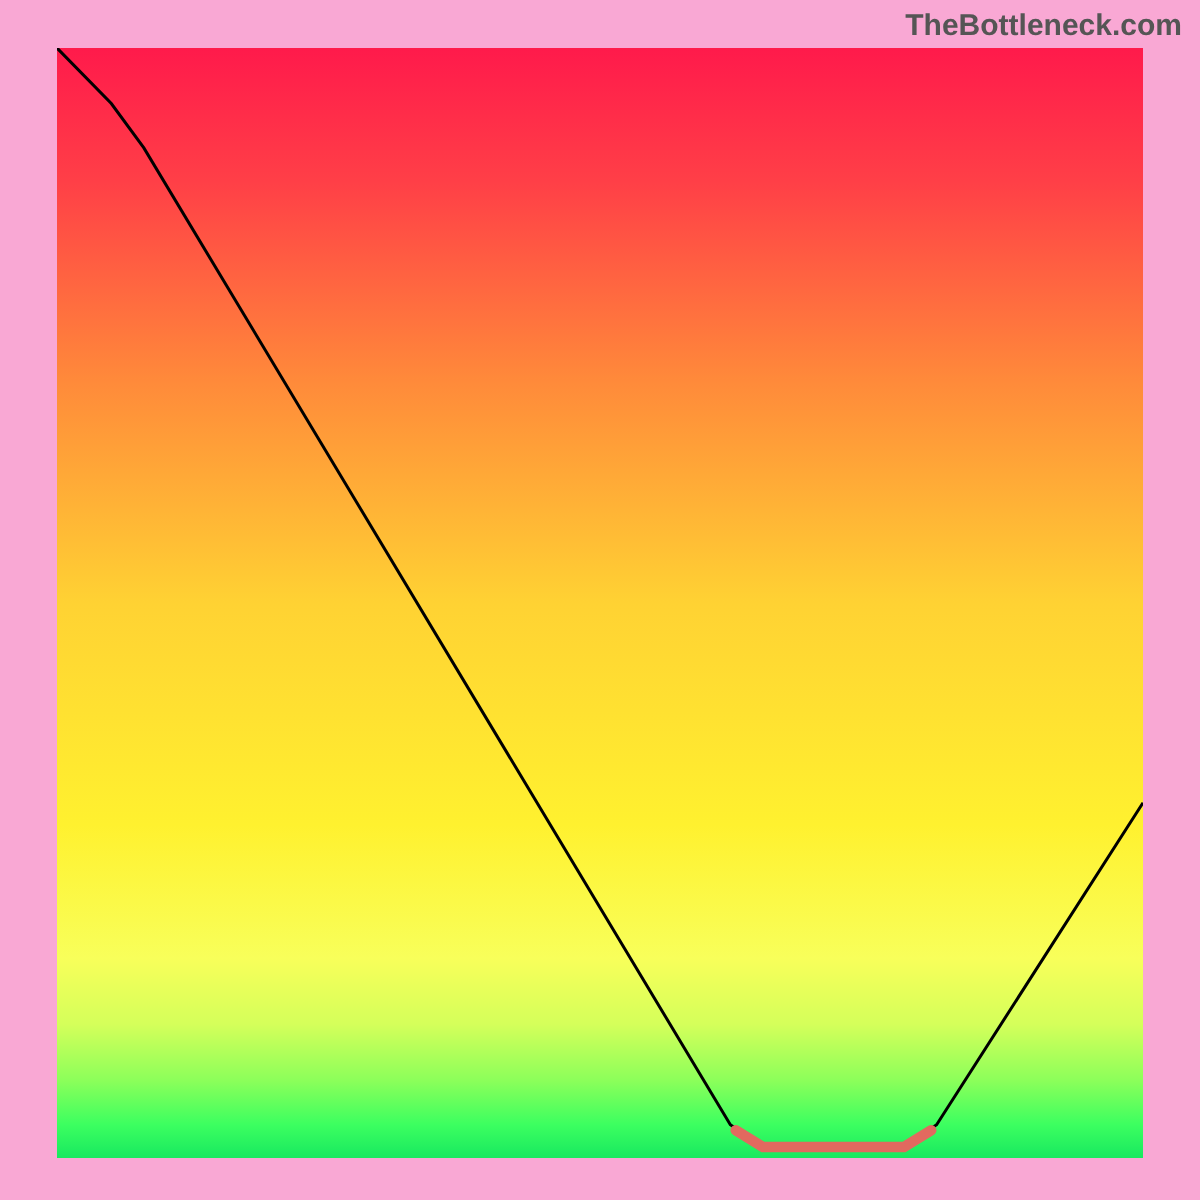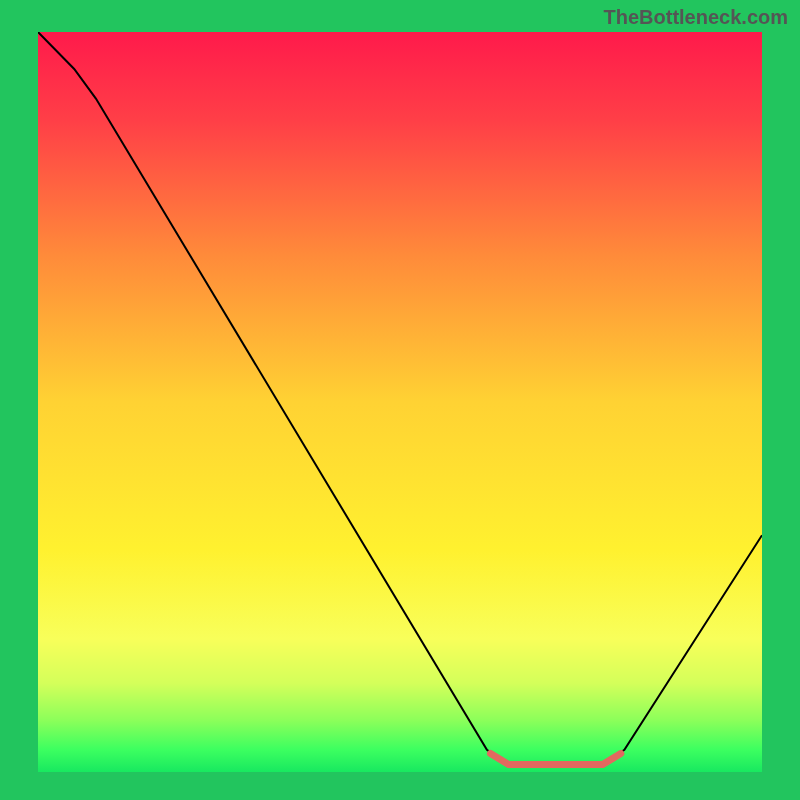--- a/index.html
+++ b/index.html
@@ -8,21 +8,21 @@
     background: #000;
     width: 800px;
     height: 800px;
     overflow: hidden;
     font-family: Arial, sans-serif;
   }
   .frame {
     position: relative;
     width: 800px;
     height: 800px;
-    background: #22c55e;
+    background: #f9a8d4;
   }
   .watermark {
     position: absolute;
     top: 6px;
     right: 12px;
     color: #555;
     font-size: 20px;
     font-weight: bold;
     z-index: 10;
   }

